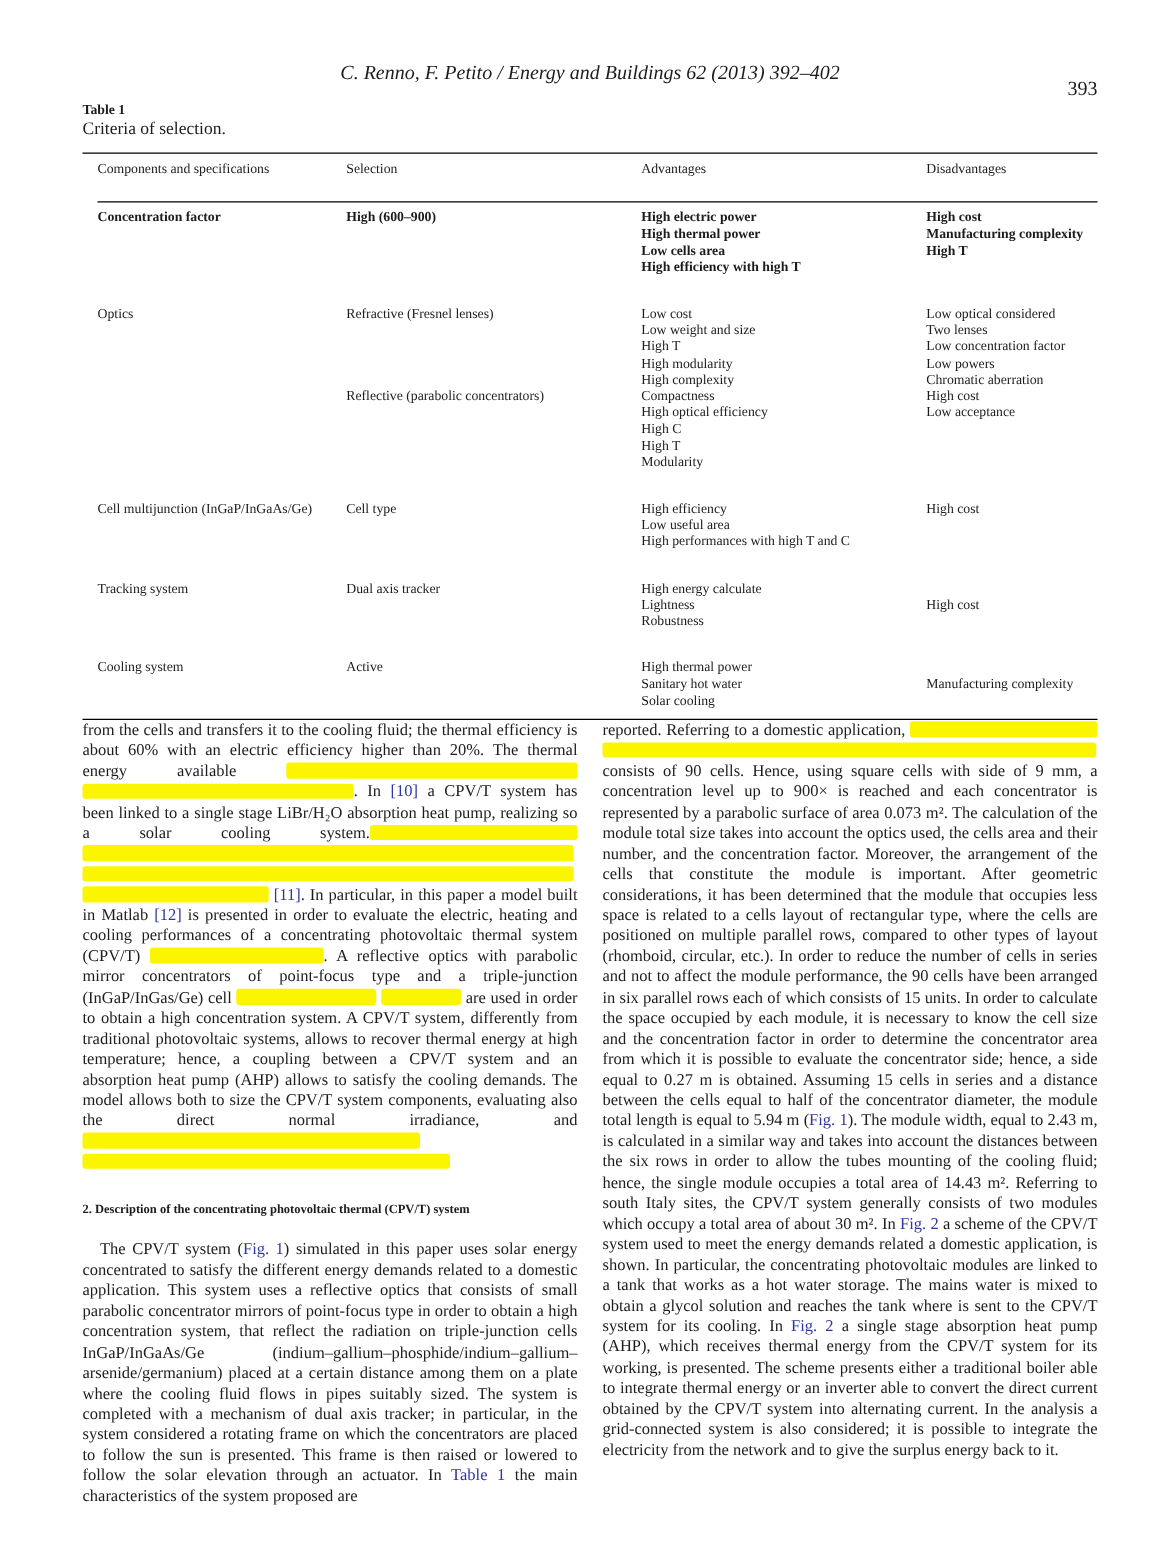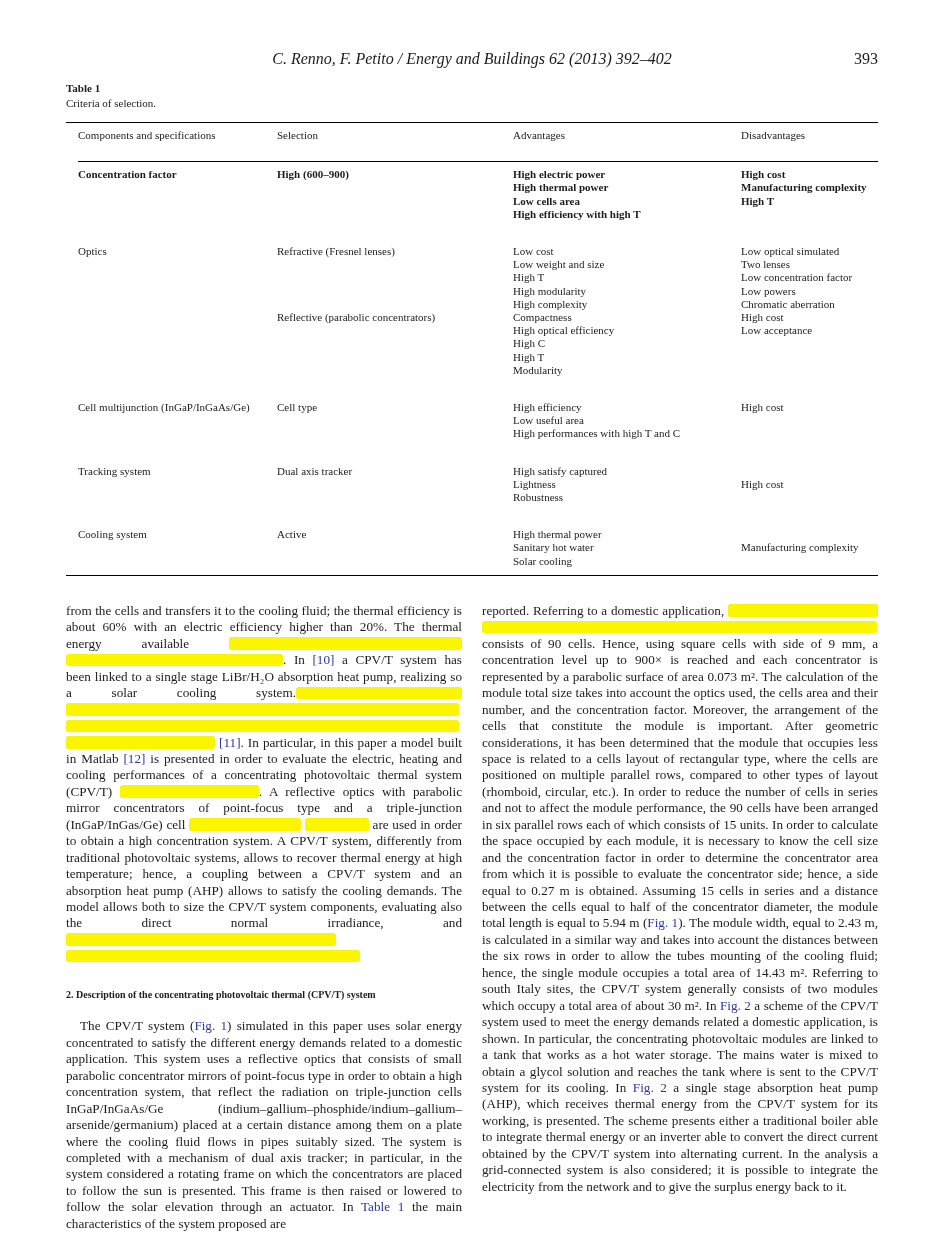--- a/index.html
+++ b/index.html
@@ -4,33 +4,33 @@
 <style>
   html,body{margin:0;padding:0;background:#fff;}
   body{
     width:926px;height:1234px;overflow:hidden;position:relative;
     font-family:"Liberation Serif","DejaVu Serif",serif;
     color:var(--text,#1c1c1c);
     -webkit-font-smoothing:antialiased;
   }
   .page{padding:50px 48px 0 66px;}
   .running-head{position:relative;height:15px;font-style:italic;font-size:16px;text-align:center;}
-  .page-num{position:absolute;right:0;top:0;font-style:normal;}
+  .page-num{position:absolute;right:0;top:13px;font-style:normal;}
   .table-label{margin-top:17px;font-weight:bold;font-size:11px;line-height:13px;}
-  .table-caption{font-size:11px;line-height:13px;margin-top:2px;}
+  .table-caption{font-size:14px;line-height:13px;margin-top:2px;}
   .ctable{
     margin-top:12px;font-size:11px;line-height:13.2px;
     border-top:1.6px solid #000;border-bottom:1.6px solid #000;
     padding:0 0 7px 12px;
   }
   .thead,.trow{display:grid;grid-template-columns:199px 236px 228px 1fr;}
   .thead{padding:6px 0 19px;border-bottom:1px solid #000;}
   .trow.first{margin-top:6px;font-weight:bold;}
   .trow.group{margin-top:24px;font-family:Liberation Serif, serif;}
-  .body-cols{display:flex;gap:20px;margin-top:27px;}
+  .body-cols{display:flex;gap:20px;}
   .col{width:396px;font-size:13.2px;line-height:16.45px;text-align:justify;}
   .col p{margin:0;}
   .col p.indent{text-indent:14px;}
   h2.section{font-size:10px;line-height:17.5px;margin:21px 0 15px;font-weight:bold;text-align:left;}
   .hl{display:inline-block;background:var(--highlight,#fdf700);height:12.5px;vertical-align:-2px;border-radius:2.5px;}
   .lnk{color:var(--link,#2f35a0);cursor:pointer;}
 </style>
 </head>
 <body>
 
@@ -77,21 +77,21 @@
             <div>Refractive (Fresnel lenses)</div>
           </div>
           <div>
             <div>Low cost</div>
             <div>Low weight and size</div>
             <div>High T</div>
             <div>High modularity</div>
             <div>High complexity</div>
           </div>
           <div>
-            <div>Low optical simulated</div>
+            <div>Low optical considered</div>
             <div>Two lenses</div>
             <div>Low concentration factor</div>
             <div>Low powers</div>
             <div>Chromatic aberration</div>
           </div>
         </div>
         <div class="trow">
           <div>
             <div>&nbsp;</div>
           </div>
@@ -127,21 +127,21 @@
           </div>
         </div>
         <div class="trow group">
           <div>
             <div>Tracking system</div>
           </div>
           <div>
             <div>Dual axis tracker</div>
           </div>
           <div>
-            <div>High satisfy captured</div>
+            <div>High energy calculate</div>
             <div>Lightness</div>
             <div>Robustness</div>
           </div>
           <div>
             <div>&nbsp;</div>
             <div>High cost</div>
           </div>
         </div>
         <div class="trow group">
           <div>

